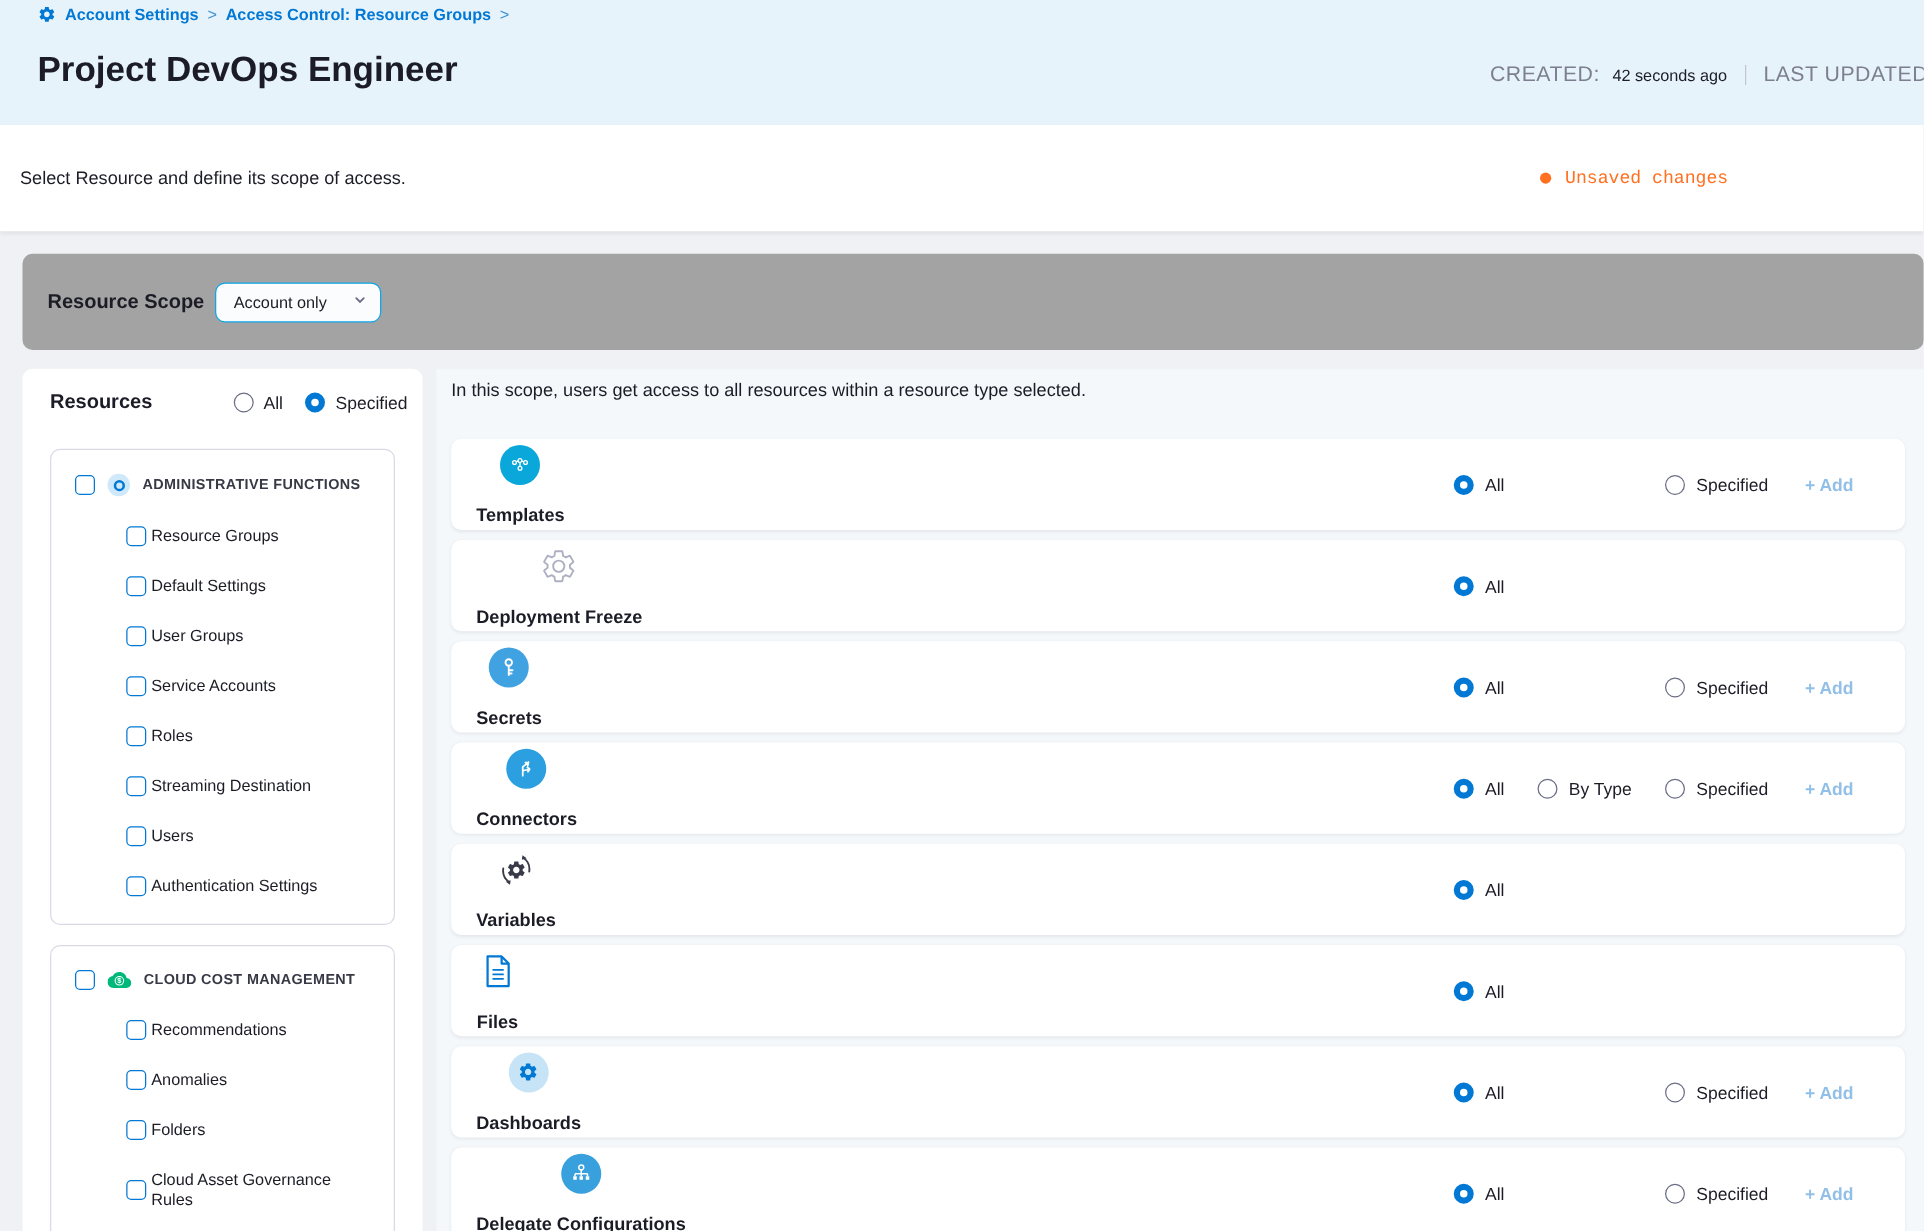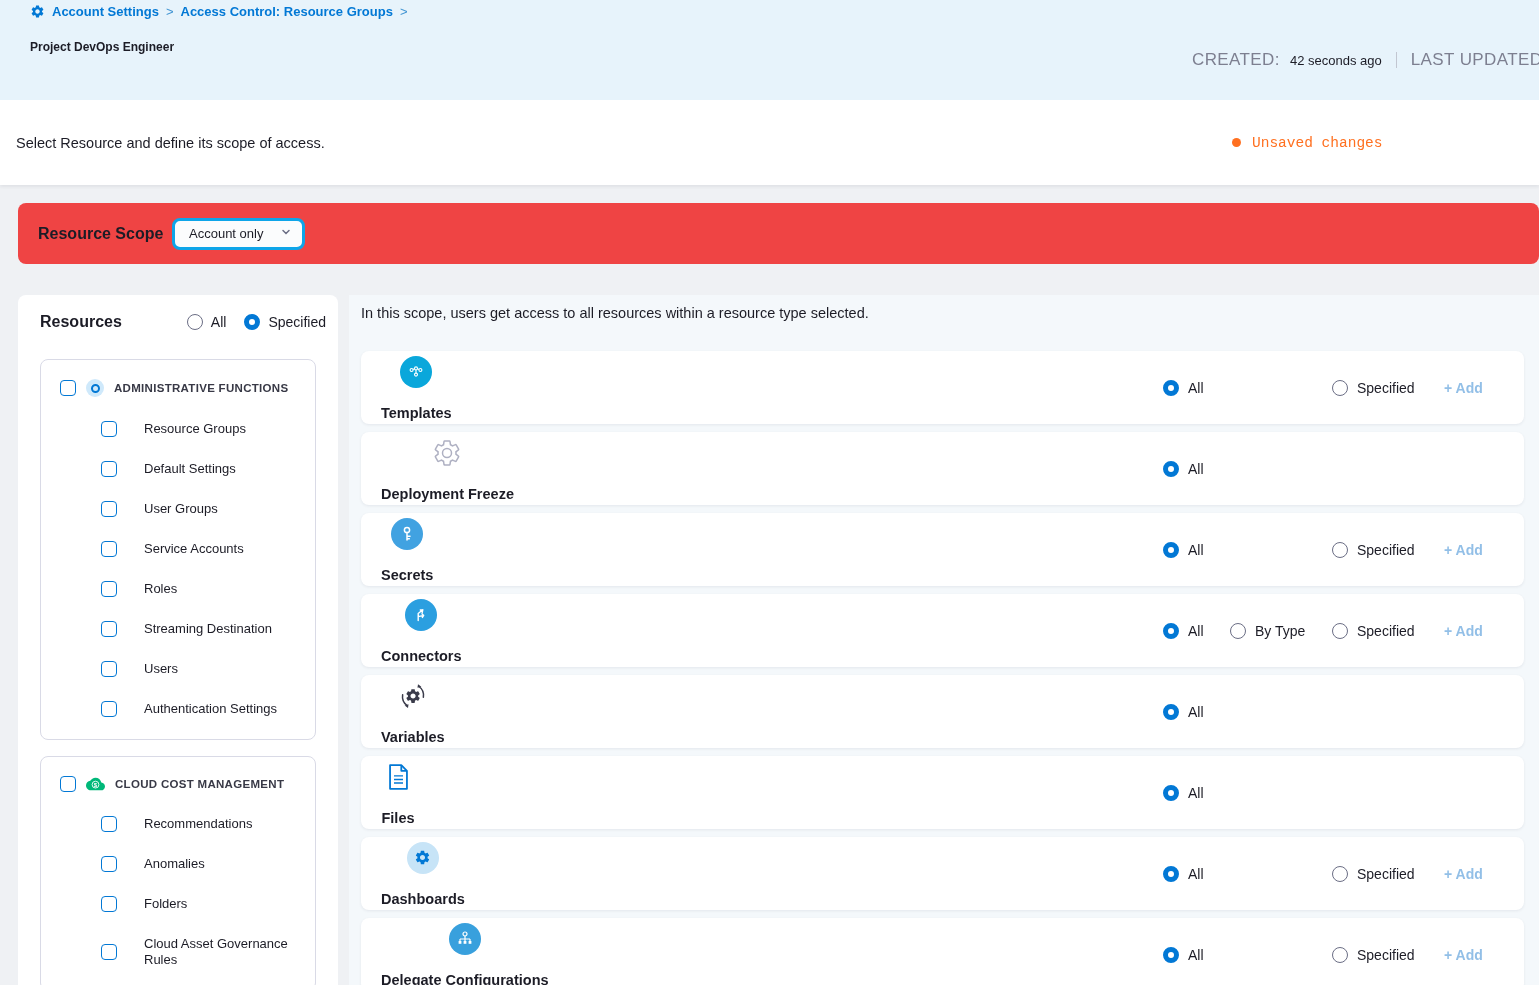--- a/index.html
+++ b/index.html
@@ -9,54 +9,54 @@
     font-family: "Liberation Sans", sans-serif;
     background: #eff1f4;
     color: #1c1c26;
   }
   
   .top-header { position:absolute; top:0; left:0; width:100%; height:119px; background:#e7f3fb; }
   .breadcrumb { position:absolute; top:4px; left:30px; display:flex; align-items:center; gap:7px; font-size:13px; font-weight:600; }
   .breadcrumb .crumb { color:#0278d5; text-decoration:none; cursor:pointer; }
   .breadcrumb .sep { color:#3f93d2; font-weight:400; }
   .breadcrumb .bc-gear { display:flex; align-items:center; }
-  .page-title { position:absolute; top:40px; left:30px; font-size:12px; font-weight:600; color:#1c1c26; }
+  .page-title { position:absolute; top:40px; left:30px; font-size:28px; font-weight:600; color:#1c1c26; }
   .header-meta { position:absolute; top:50px; left:1192px; display:flex; align-items:center; gap:10px; white-space:nowrap; }
   .meta-label { color:#7d7f90; font-size:17px; letter-spacing:.4px; }
   .meta-value { color:#1c1c26; font-size:13px; }
   .meta-divider { width:1px; height:16px; background:#c2c6d1; margin:0 4px; }
 
   
   .toolbar { position:absolute; top:100px; left:0; width:100%; height:85px; background:#ffffff; box-shadow:0 2px 3px rgba(40,41,61,.07); }
   .toolbar-desc { position:absolute; left:16px; top:50%; transform:translateY(-50%); font-size:14.5px; }
   .unsaved { position:absolute; left:1232px; top:50%; transform:translateY(-50%); display:flex; align-items:center; gap:11px; color:#ff7020; font-size:14.5px;font-family:Liberation Mono, monospace; }
   .unsaved-dot { width:9px; height:9px; border-radius:50%; background:#ff7020; }
   .btn { position:absolute; top:126px; height:32px; border:none; border-radius:5px; font-family:"Liberation Sans",sans-serif; font-size:13px; font-weight:700; cursor:pointer; }
   .save-btn { left:1384px; width:67px; background:#0278d5; color:#fff; }
   .discard-btn { left:1467px; width:106px; background:#edeff3; color:#383946; text-align:left; padding-left:22px; }
 
   
-  .scope-card { position:absolute; top:203px; left:18px; width:1521px; height:61px; background:#ef4444; border-radius:8px; }
+  .scope-card { position:absolute; top:203px; left:18px; width:1521px; height:77px; background:#a3a3a3; border-radius:8px; }
   .scope-label { position:absolute; left:20px; top:50%; transform:translateY(-50%); font-size:16px; font-weight:700; }
-  .scope-select { position:absolute; left:154px; top:50%; transform:translateY(-50%); width:133px; height:32px; background:#fbfcfd; border:3px solid #0ea5e9; border-radius:8px; display:flex; align-items:center; justify-content:space-between; padding:0 10px 0 14px; font-size:13px; cursor:pointer; }
+  .scope-select { position:absolute; left:154px; top:50%; transform:translateY(-50%); width:133px; height:32px; background:#fbfcfd; border:1px solid #0ea5e9; border-radius:8px; display:flex; align-items:center; justify-content:space-between; padding:0 10px 0 14px; font-size:13px; cursor:pointer; }
 
   
   .sidebar { position:absolute; top:295px; left:18px; width:320px; bottom:0; background:#fff; border-radius:8px 8px 0 0; overflow:hidden; }
   .sidebar-header { position:absolute; top:18px; left:22px; right:12px; display:flex; align-items:center; justify-content:space-between; }
   .sidebar-title { font-size:16px; font-weight:700; }
   .sidebar-radios { display:flex; gap:18px; }
   .radio-opt { display:flex; align-items:center; gap:8px; font-size:14px; cursor:pointer; }
   .radio { width:16px; height:16px; border-radius:50%; border:1.5px solid #6b6e85; background:#fff; flex:none; }
   .radio.sel { border:5px solid #0278d5; }
   .groups { position:absolute; top:48px; left:0; right:0; bottom:0; padding:0 22px; }
   .group { border:1px solid #d9dae6; border-radius:8px; padding:19px 14px 22px 19px; margin-top:16px; background:#fff; }
   .group-header { display:flex; align-items:center; gap:10px; }
   .checkbox { width:16px; height:16px; border:1.6px solid #0278d5; border-radius:4px; background:#fff; flex:none; cursor:pointer; }
   .group-label { font-size:11.5px; font-weight:600; color:#383946; letter-spacing:.3px; }
-  .group-item { display:flex; align-items:center; gap:27px; margin:24px 0 0 41px; font-size:13px; line-height:16px; }
+  .group-item { display:flex; align-items:center; gap:4px; margin:24px 0 0 41px; font-size:13px; line-height:16px; }
   .group-icon { display:flex; align-items:center; justify-content:center; flex:none; }
 
   
   .main { position:absolute; top:295px; left:349px; right:0; bottom:0; background:#f4f8fb; overflow:hidden; }
   .main-desc { position:absolute; top:10px; left:12px; font-size:14.5px; }
   .rows { position:absolute; top:56px; left:12px; width:1163px; }
   .row-card { position:relative; height:73px; background:#fff; border-radius:8px; margin-bottom:8px; box-shadow:0 1px 3px rgba(40,41,61,.08); }
   .row-left { position:absolute; left:20px; top:50%; transform:translateY(-50%); display:flex; align-items:center; gap:16px;flex-direction:column; }
   .row-icon { width:34px; height:34px; display:flex; align-items:center; justify-content:center; flex:none; }
   .icon-circle { width:32px; height:32px; border-radius:50%; display:flex; align-items:center; justify-content:center; }

